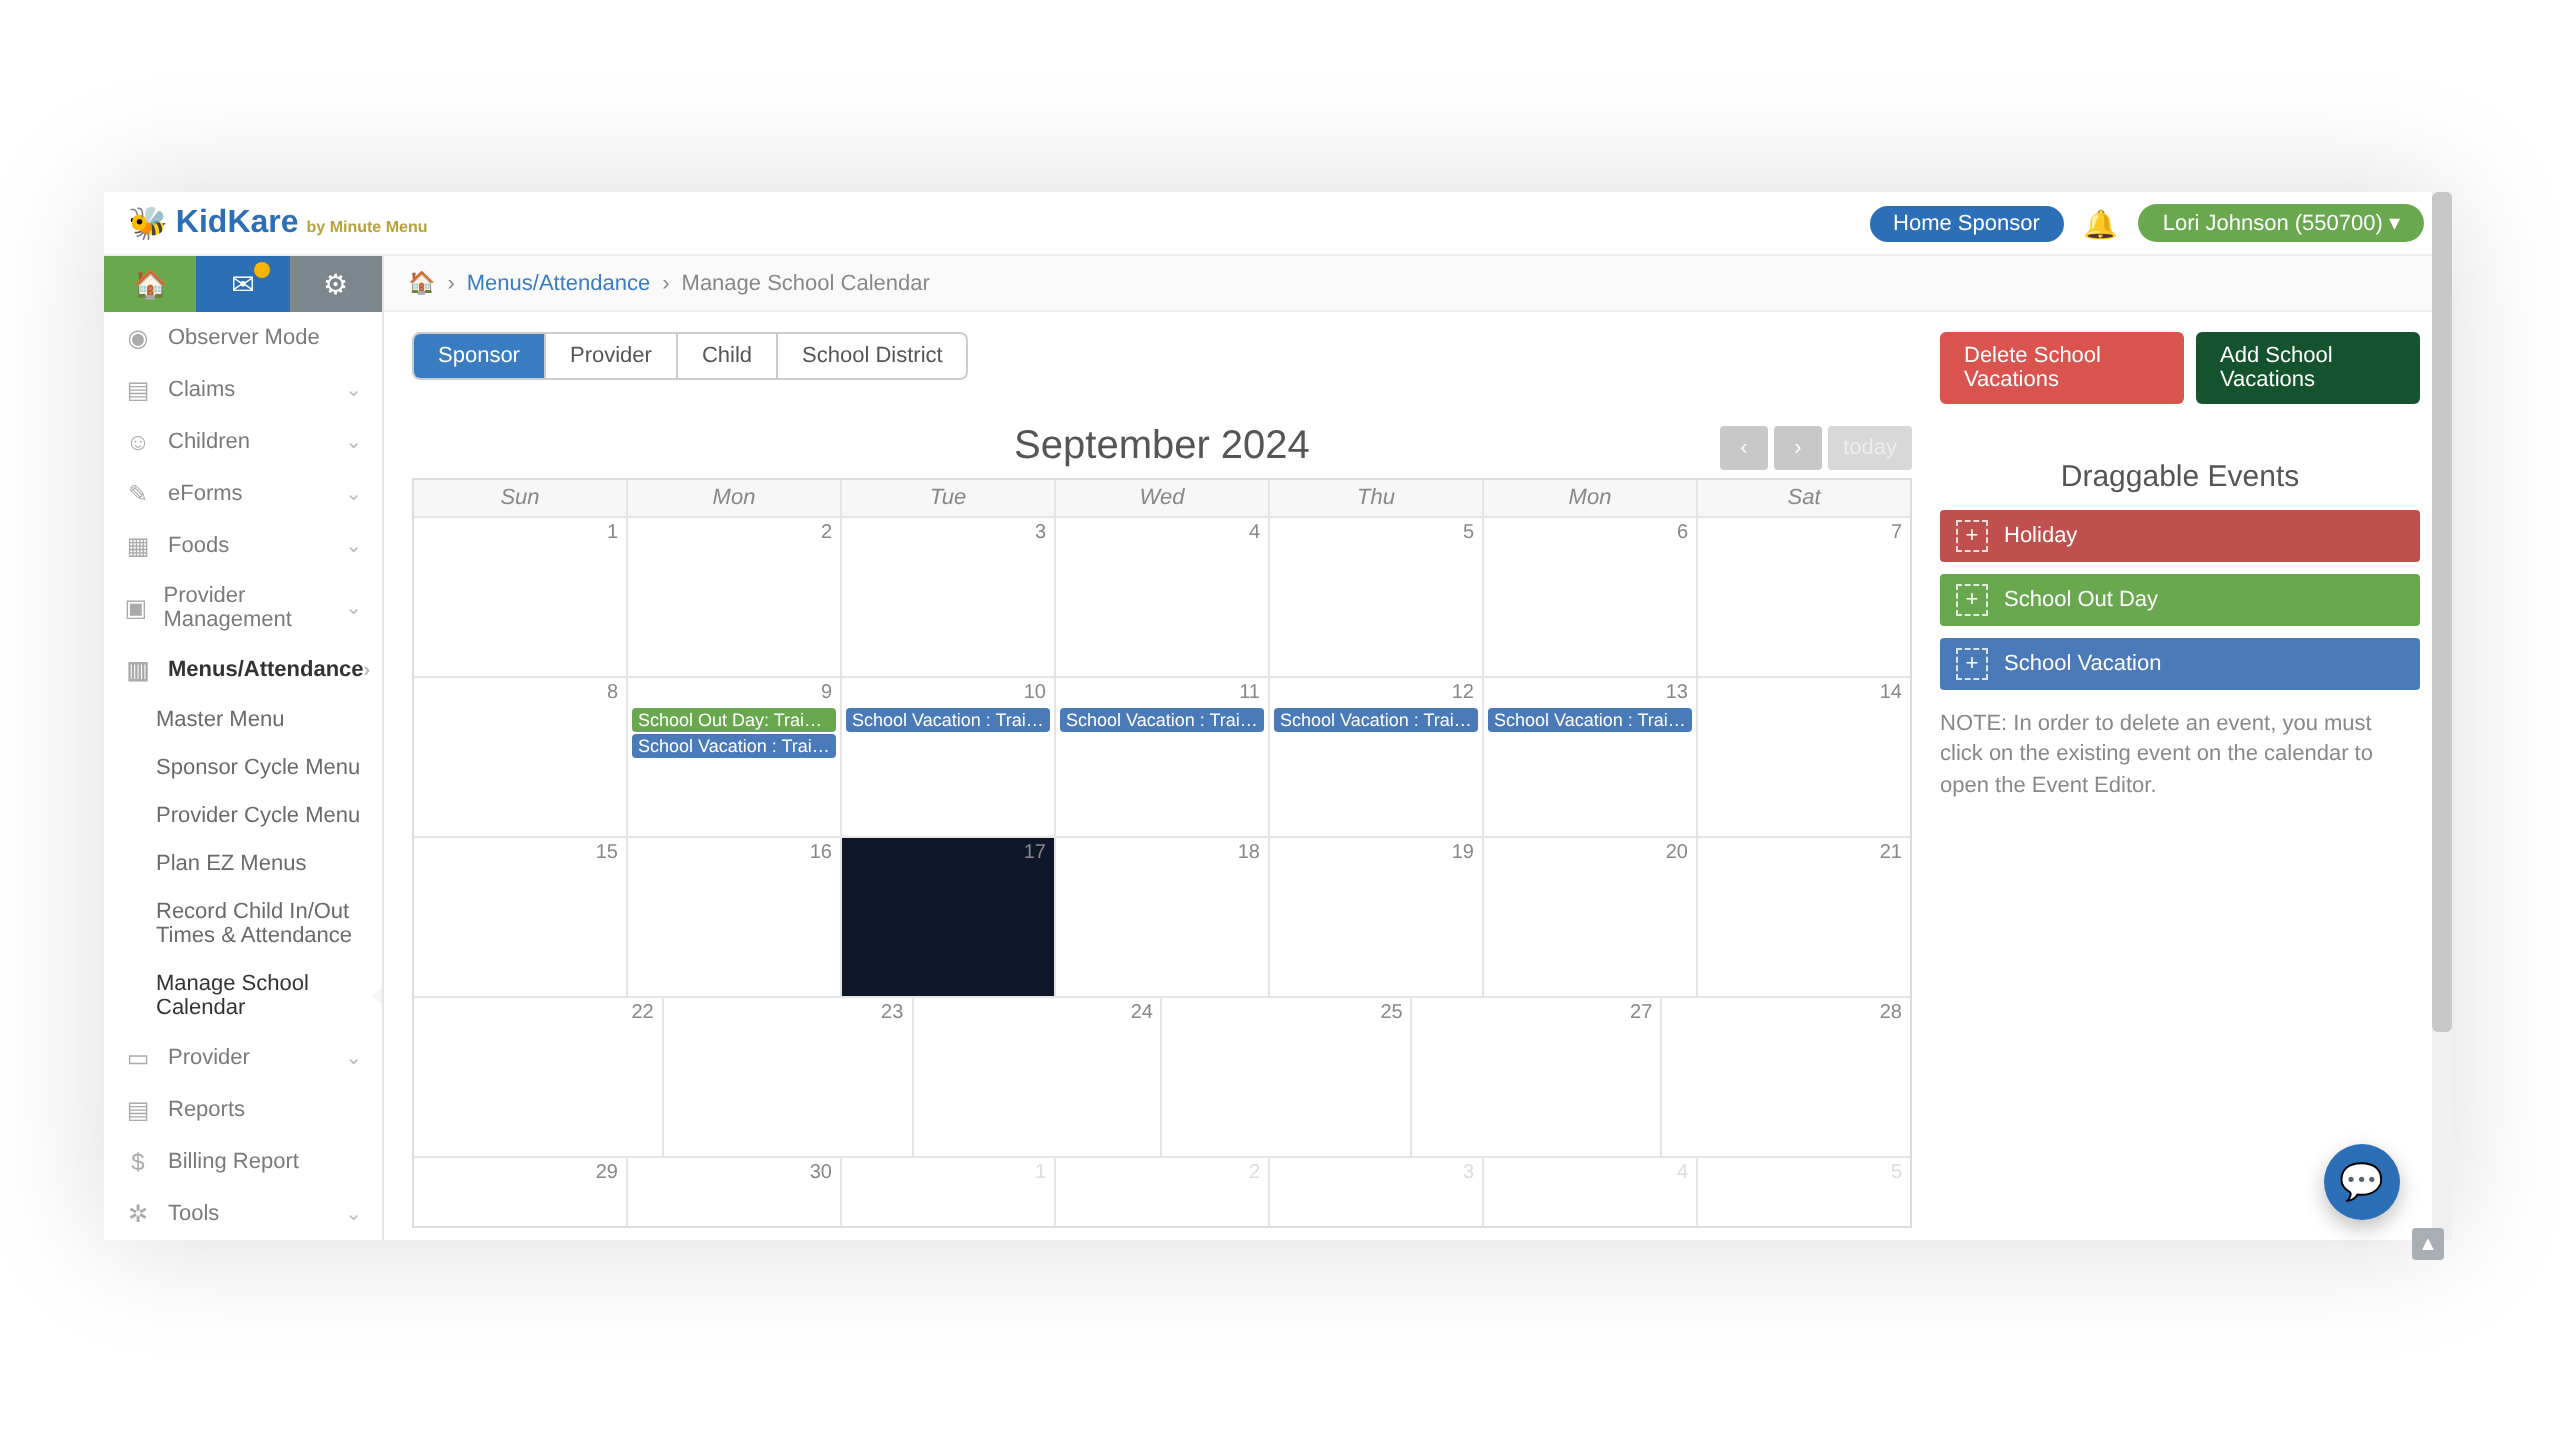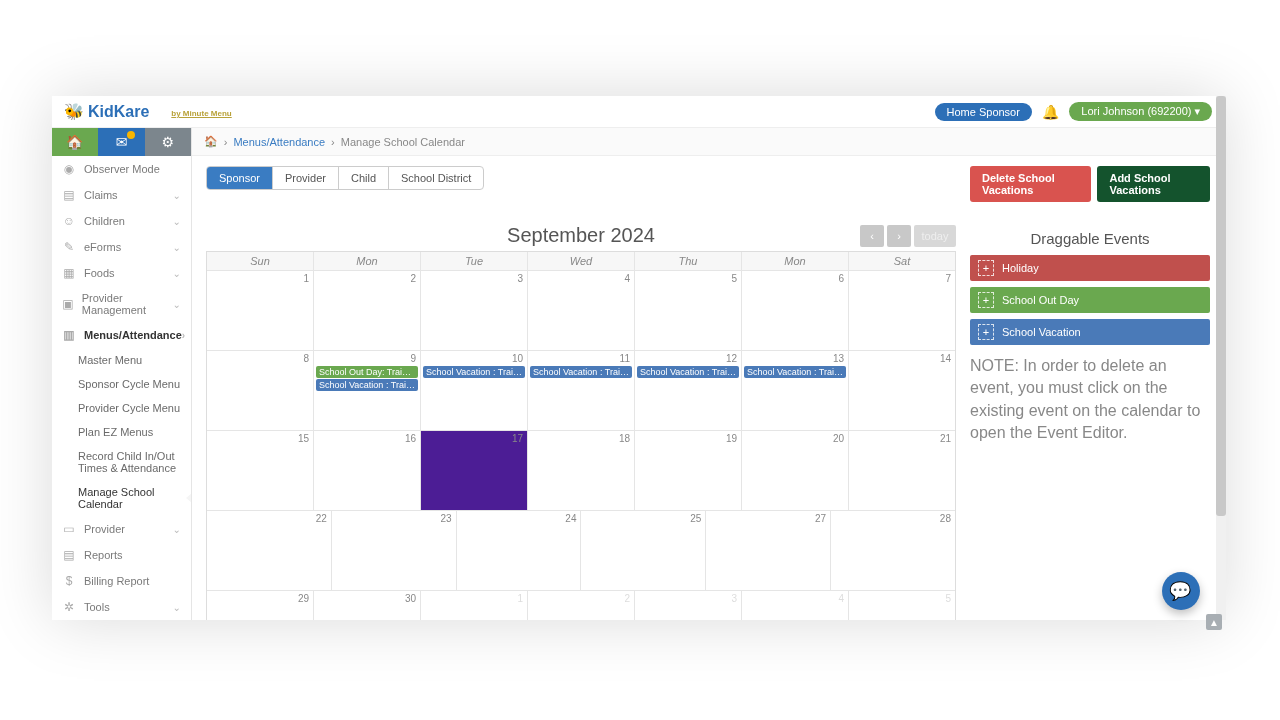--- a/index.html
+++ b/index.html
@@ -27,21 +27,21 @@
   .topbar {
     height: 32px;
     display: flex;
     align-items: center;
     justify-content: space-between;
     padding: 0 12px;
     border-bottom: 1px solid #eee;
   }
   .brand { display:flex; align-items:center; gap:4px; font-weight:600; color:#2c6fb7; font-size:16px; }
   .brand .bee { font-size:16px; }
-  .brand-sub { font-size:8px; color:#b9a23a; margin-left:18px; margin-top:4px;text-decoration:underline;}
+  .brand-sub { font-size:8px; color:#b9a23a; margin-left:0; margin-top:4px;}
   .top-right { display:flex; align-items:center; gap:10px; }
   .pill { border-radius: 12px; padding: 3px 12px; font-size:11px; color:#fff; cursor:pointer; }
   .pill.blue { background:#2c6fb7; }
   .pill.green { background:#6aa84f; }
   .bell { color:#888; font-size:14px; cursor:pointer; }
 
   .body-row { flex:1; display:flex; min-height:0; }
   
   .sidebar {
     width: 140px;
@@ -96,28 +96,28 @@
     border-bottom:1px solid #eee;
     background:#fafafa;
   }
   .breadcrumb a { color:#3a7cc2; text-decoration:none; }
   .bc-home { color:#888; }
 
   .content { flex:1; padding:10px 14px; display:flex; gap:14px; min-height:0;}
   .left-col { flex:1; min-width:0; display:flex; flex-direction:column;}
   .right-col { width:240px; }
 
-  .toolbar-row { display:flex; justify-content:space-between; margin-bottom:20px;}
+  .toolbar-row { display:flex; justify-content:space-between; margin-bottom:8px;}
   .btn-group { display:flex; border-radius:4px; overflow:hidden; border:1px solid #ccc; background:#fff;}
   .btn-group div {
     padding:5px 12px; font-size:11px; color:#555; cursor:pointer; border-right:1px solid #ccc;
   }
   .btn-group div:last-child { border-right:none; }
   .btn-group div.sel { background:#3a7cc2; color:#fff; }
-  .action-btns { display:flex; gap:6px;font-weight:bold; }
+  .action-btns { display:flex; gap:6px; }
   .btn {
     padding:6px 12px; font-size:11px; border-radius:3px; color:#fff; cursor:pointer;
   }
   .btn-red { background:#d9534f; }
   .btn-blue { background:#14532d; }
 
   .cal-header { display:flex; align-items:center; justify-content:center; position:relative; margin:14px 0 4px; }
   .cal-title { font-size:20px; color:#555; }
   .cal-nav { position:absolute; right:0; display:flex; gap:3px; }
   .nav-btn {
@@ -129,21 +129,21 @@
   .calendar { border:1px solid #ddd; }
   .dow-row { display:flex; background:#f7f7f7;}
   .dow { flex:1; text-align:center; font-size:11px; color:#888; padding:3px 0; border-left:1px solid #e5e5e5;font-style:italic;}
   .dow:first-child{border-left:none;}
   .weeks { }
   .week { display:flex; height:80px; border-top:1px solid #e5e5e5;}
   .week.short { height:35px;}
   .day { flex:1; border-left:1px solid #e5e5e5; position:relative; font-size:10px; }
   .day:first-child{border-left:none;}
   .day .num { position:absolute; top:2px; right:4px; color:#888; font-size:10px;}
-  .day.hl { background:#4c1d95; }
+  .day.hl { background:#0f172a; }
   .day.dim .num { color:#ddd; }
   .ev {
     font-size:9px; color:#fff; padding:1px 3px;
     margin:1px 2px; border-radius:2px;
     white-space:nowrap; overflow:hidden; text-overflow:ellipsis;
     cursor:pointer;
   }
   .ev-green { background:#6aa84f; }
   .ev-blue  { background:#4a7ab8; }
   .ev-stack { position:absolute; top:14px; left:0; right:0; }
@@ -155,21 +155,21 @@
     color:#fff; padding:5px 8px; font-size:11px;
     border-radius:2px; margin-bottom:6px; cursor:grab;
   }
   .drag-item .plus {
     width:16px; height:16px; border:1px dashed rgba(255,255,255,0.8);
     display:flex; align-items:center; justify-content:center; font-size:11px;
   }
   .di-red   { background:#c0504d; }
   .di-green { background:#6aa84f; }
   .di-blue  { background:#4a7ab8; }
-  .note { font-size:16px; color:#888; margin-top:10px; line-height:1.4;}
+  .note { font-size:11px; color:#888; margin-top:10px; line-height:1.4;}
 
   
   .chat-bubble {
     position:absolute; right:80px; bottom:110px;
     width:38px; height:38px; border-radius:50%;
     background:#2c6fb7; color:#fff; display:flex;
     align-items:center; justify-content:center; font-size:18px;
     box-shadow:0 4px 10px rgba(0,0,0,0.25); cursor:pointer;
   }
   .scroll-top {
@@ -192,21 +192,21 @@
 
   <div class="topbar">
     <div class="brand">
       <span class="bee">🐝</span>
       <span>KidKare</span>
       <span class="brand-sub">by Minute Menu</span>
     </div>
     <div class="top-right">
       <div class="pill blue">Home Sponsor</div>
       <div class="bell">🔔</div>
-      <div class="pill green">Lori Johnson (692200) ▾</div>
+      <div class="pill green">Lori Johnson (550700) ▾</div>
     </div>
   </div>
 
   <div class="body-row">
 
     <div class="sidebar">
       <div class="sidebar-icons">
         <div class="ic-home">🏠</div>
         <div class="ic-mail">✉<span class="badge"></span></div>
         <div class="ic-gear">⚙</div>

